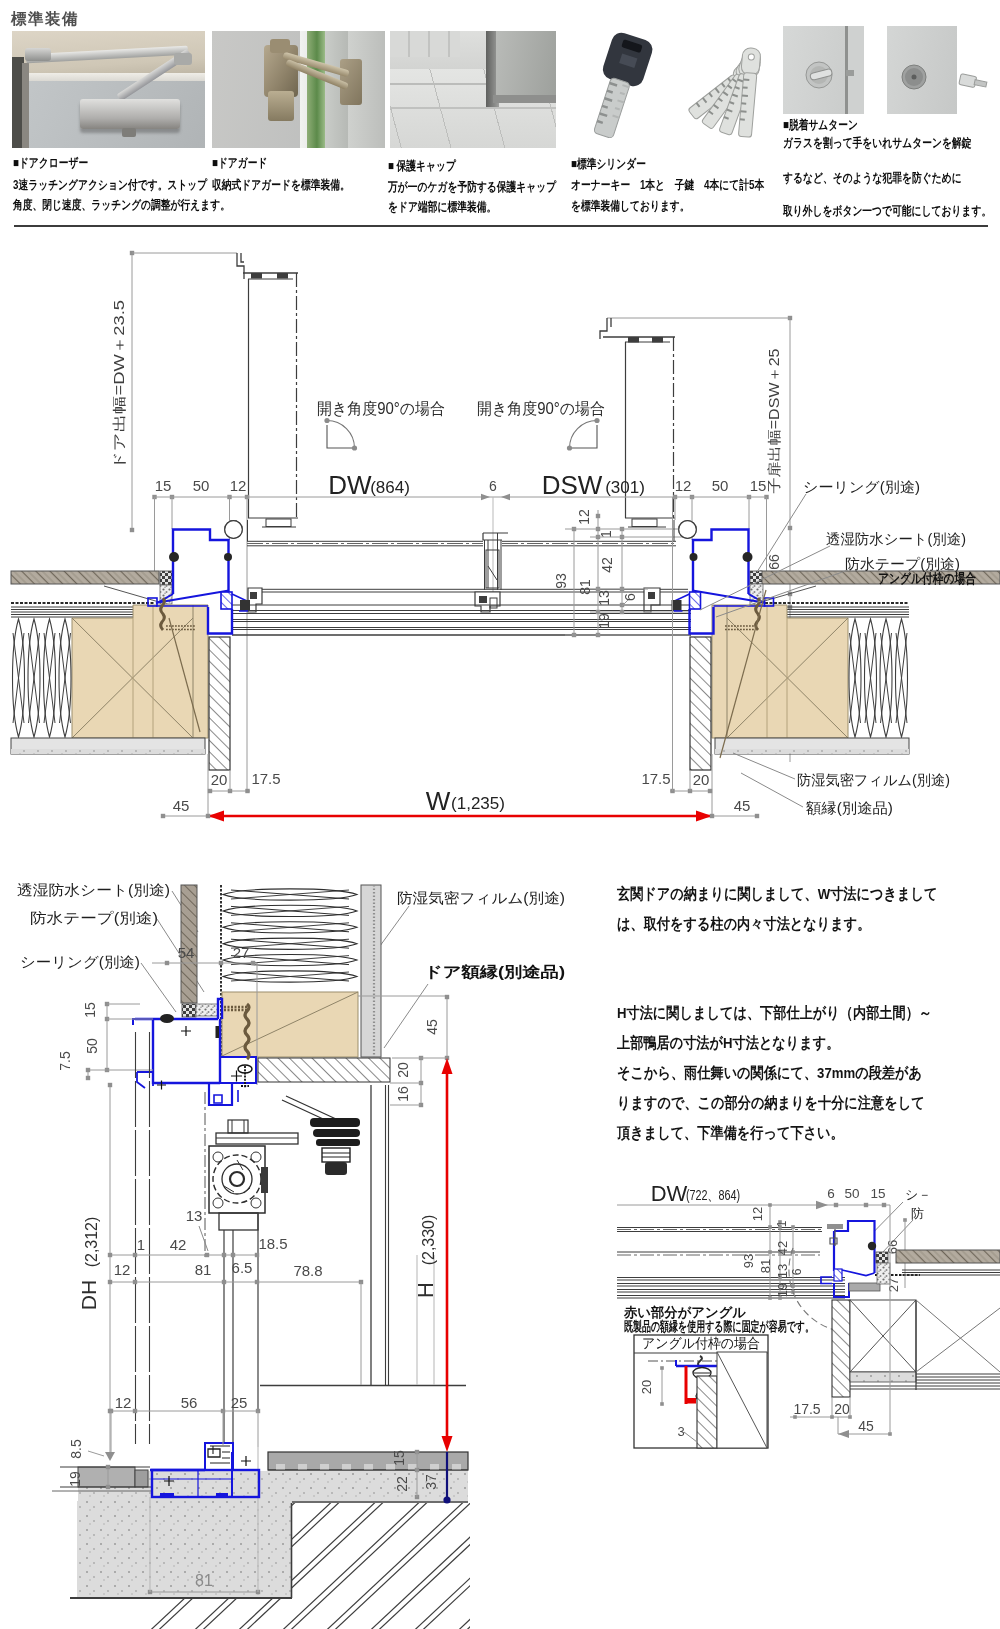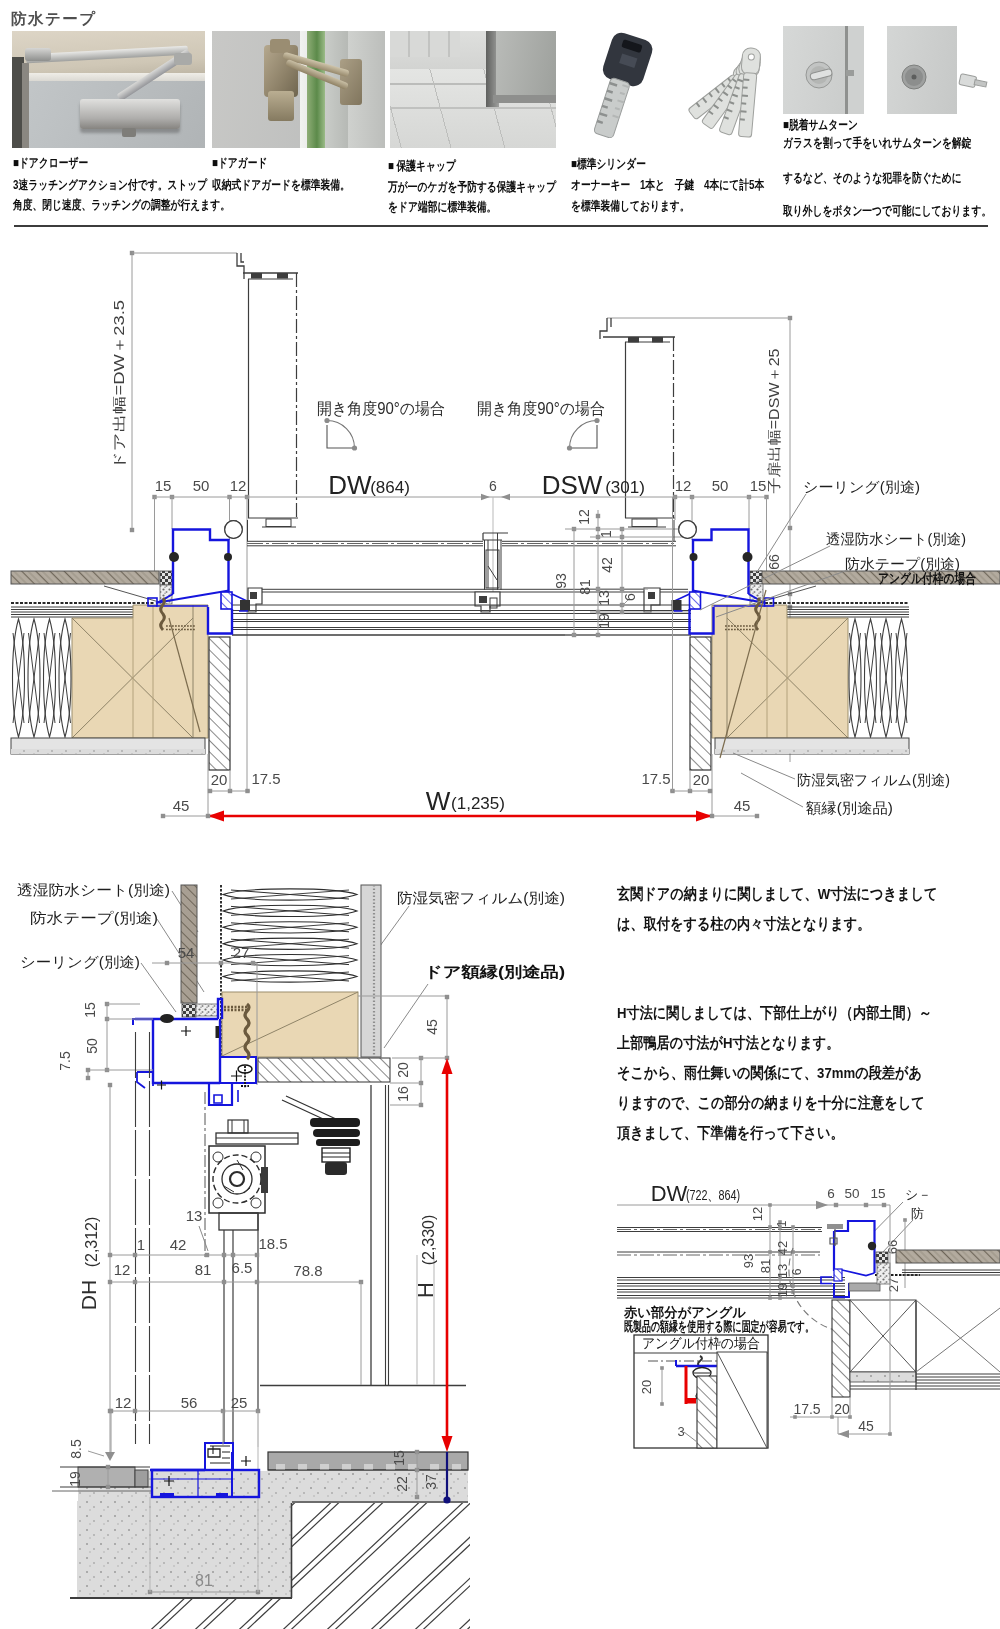--- a/index.html
+++ b/index.html
@@ -1,21 +1,21 @@
 <!DOCTYPE html>
 <html><head><meta charset="utf-8">
 <style>
 html,body{margin:0;padding:0;background:#fff;}
 body{width:1000px;height:1629px;position:relative;font-family:"Liberation Sans",sans-serif;}
 .abs{position:absolute;}
 .cap{font-weight:bold;color:#0d0d0d;font-size:12.5px;white-space:nowrap;transform:scaleX(0.78);transform-origin:0 0;}
 .par{font-weight:bold;color:#141414;font-size:15.5px;white-space:nowrap;transform:scaleX(0.85);transform-origin:0 0;}
 </style></head><body>
 
-<div class="abs" style="left:11px;top:9px;font-size:15.5px;font-weight:bold;color:#4f4f4f;letter-spacing:1.5px;">防水テープ</div>
+<div class="abs" style="left:11px;top:9px;font-size:15.5px;font-weight:bold;color:#4f4f4f;letter-spacing:1.5px;">標準装備</div>
 
 <div class="abs" style="left:12px;top:31px;width:193px;height:117px;overflow:hidden;background:#c3bdb2;">
 <div class="abs" style="left:0;top:0;width:193px;height:44px;background:linear-gradient(176deg,#ddd5c6 0%,#cfc7b6 70%,#bdb5a4 100%);"></div>
 <div class="abs" style="left:0;top:42px;width:193px;height:9px;background:linear-gradient(#efede7,#d8d6d0);"></div>
 <div class="abs" style="left:0;top:50px;width:193px;height:67px;background:linear-gradient(120deg,#c3c7c9,#b0b4b6);"></div>
 <div class="abs" style="left:0;top:26px;width:12px;height:91px;background:#4d4d49;"></div>
 <div class="abs" style="left:10px;top:32px;width:7px;height:85px;background:#8a8781;"></div>
 <div class="abs" style="left:14px;top:19px;width:162px;height:9px;background:linear-gradient(#e9e9e7,#9fa09e);transform:rotate(-3deg);border-radius:2px;"></div>
 <div class="abs" style="left:13px;top:17px;width:26px;height:13px;background:linear-gradient(#d6d6d4,#8e8f8d);border-radius:3px;"></div>
 <div class="abs" style="left:100px;top:40px;width:84px;height:8px;background:linear-gradient(#d9d9d7,#95969a);transform:rotate(-33deg);border-radius:2px;"></div>

